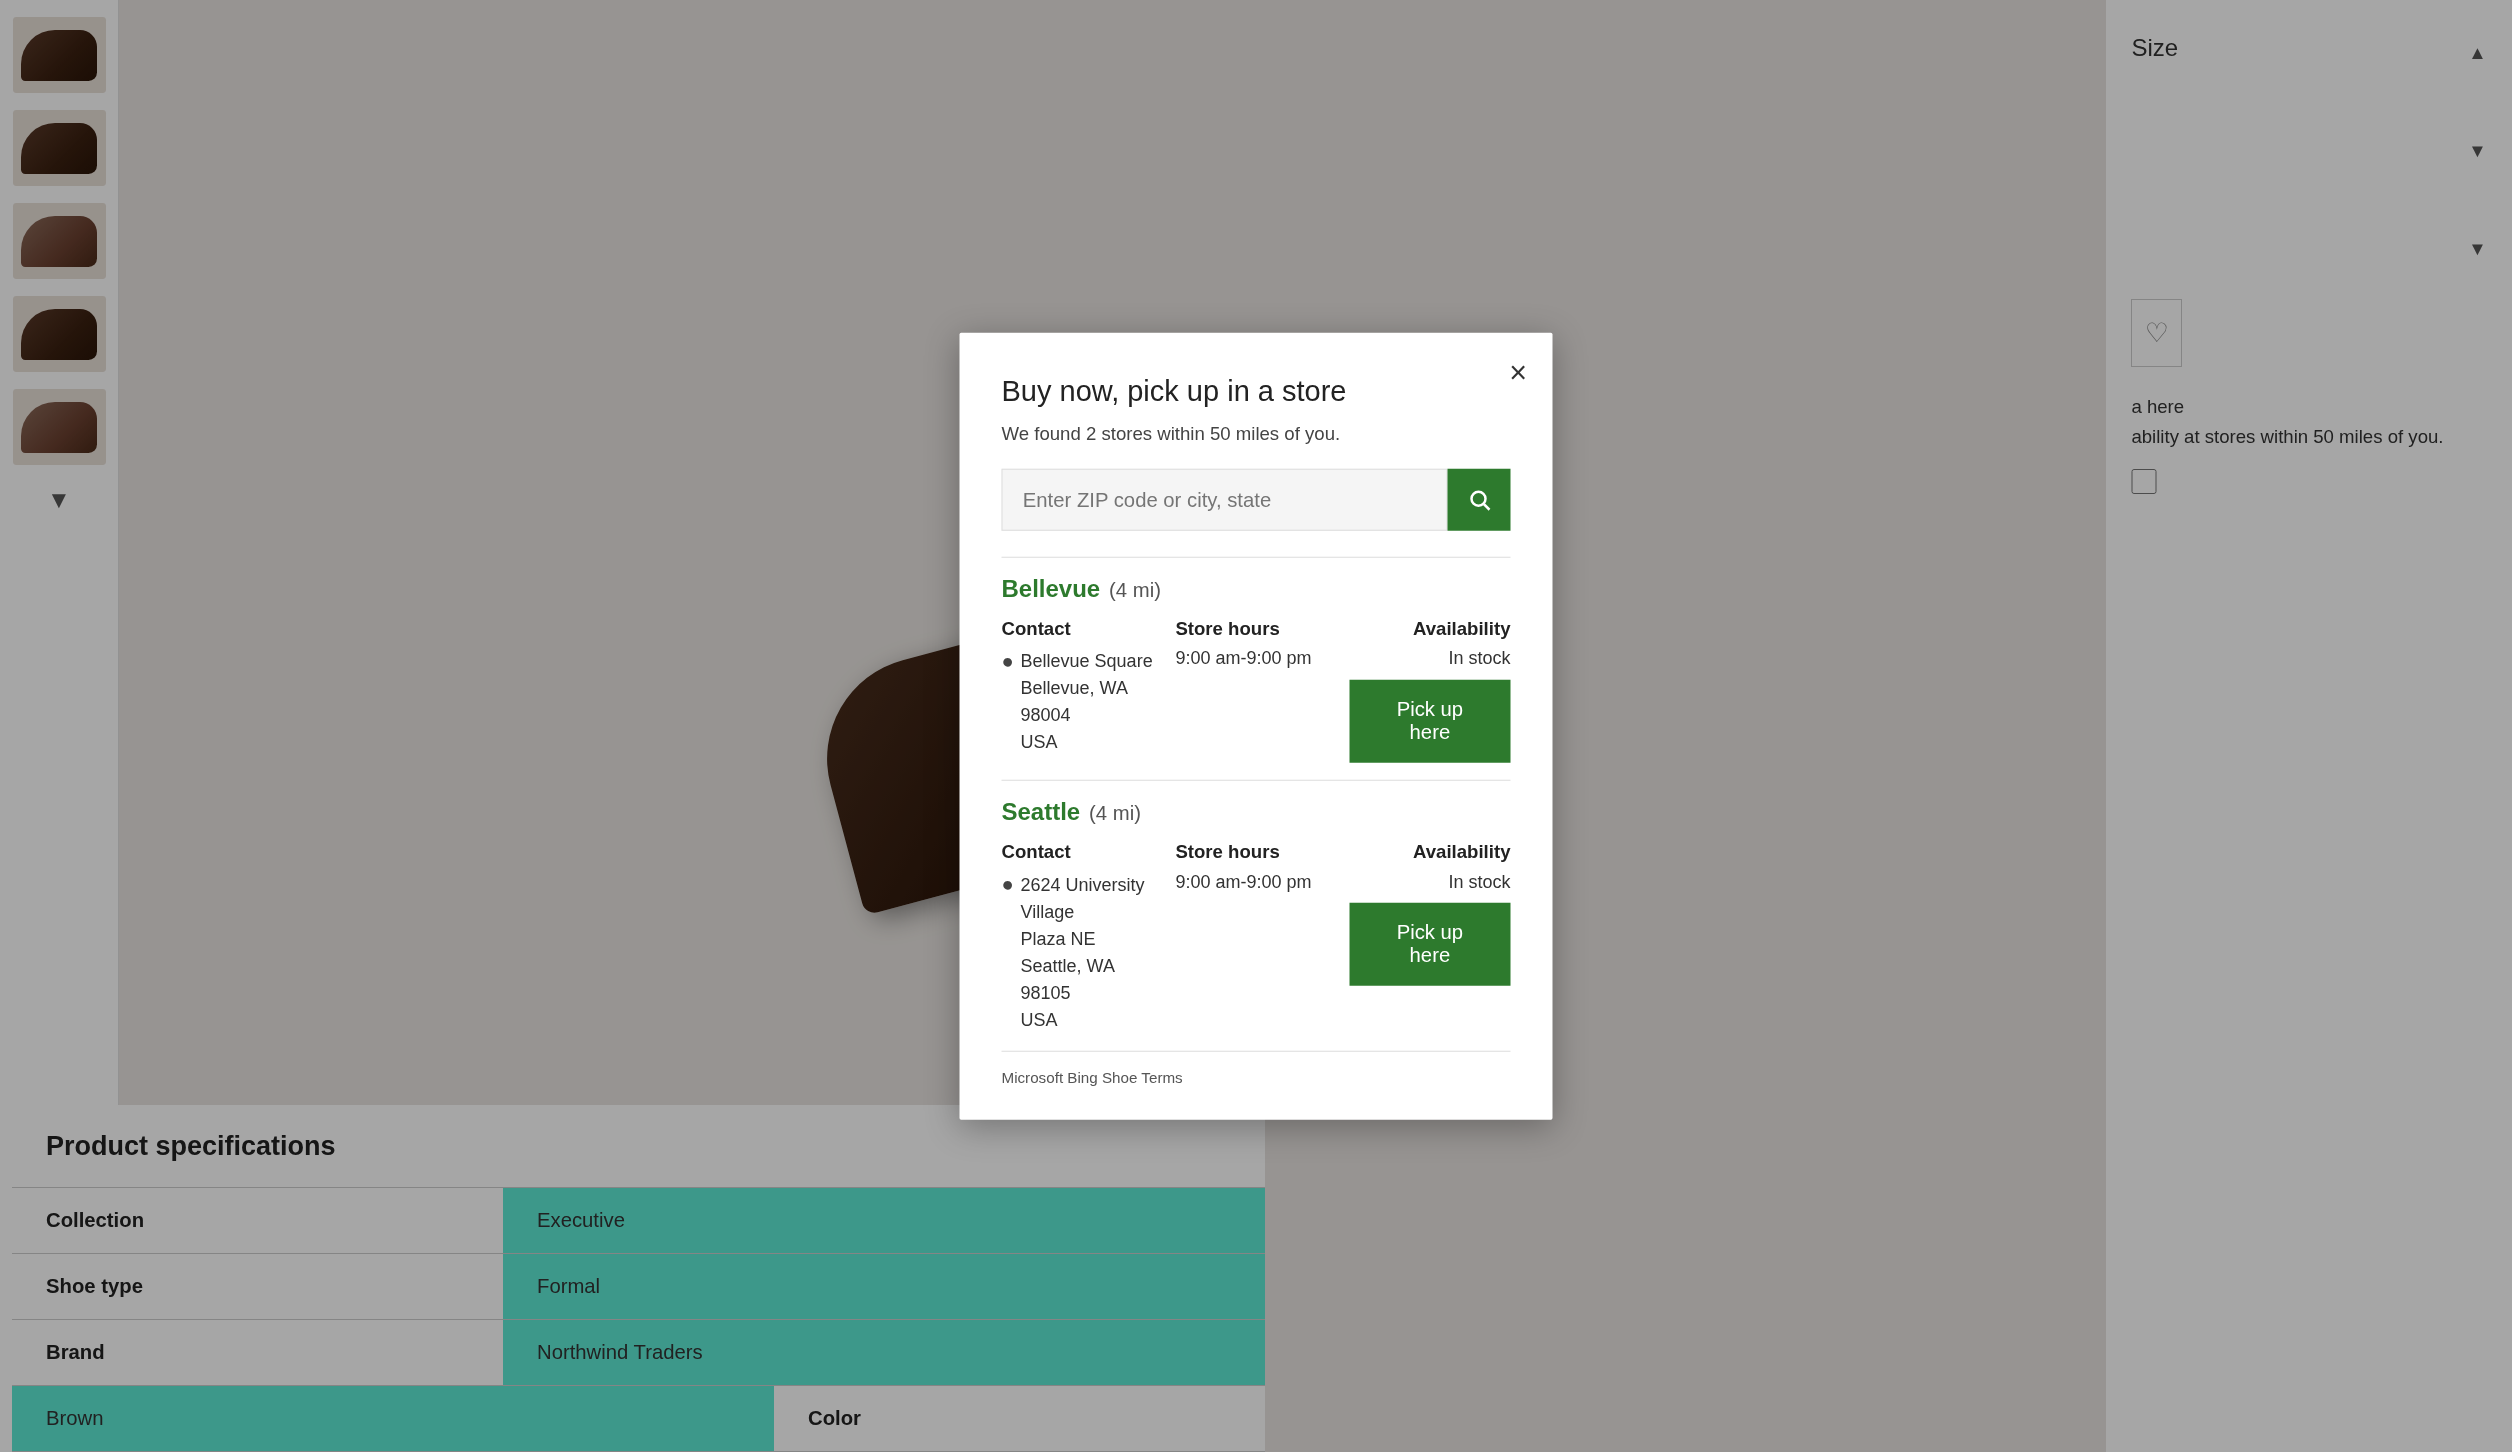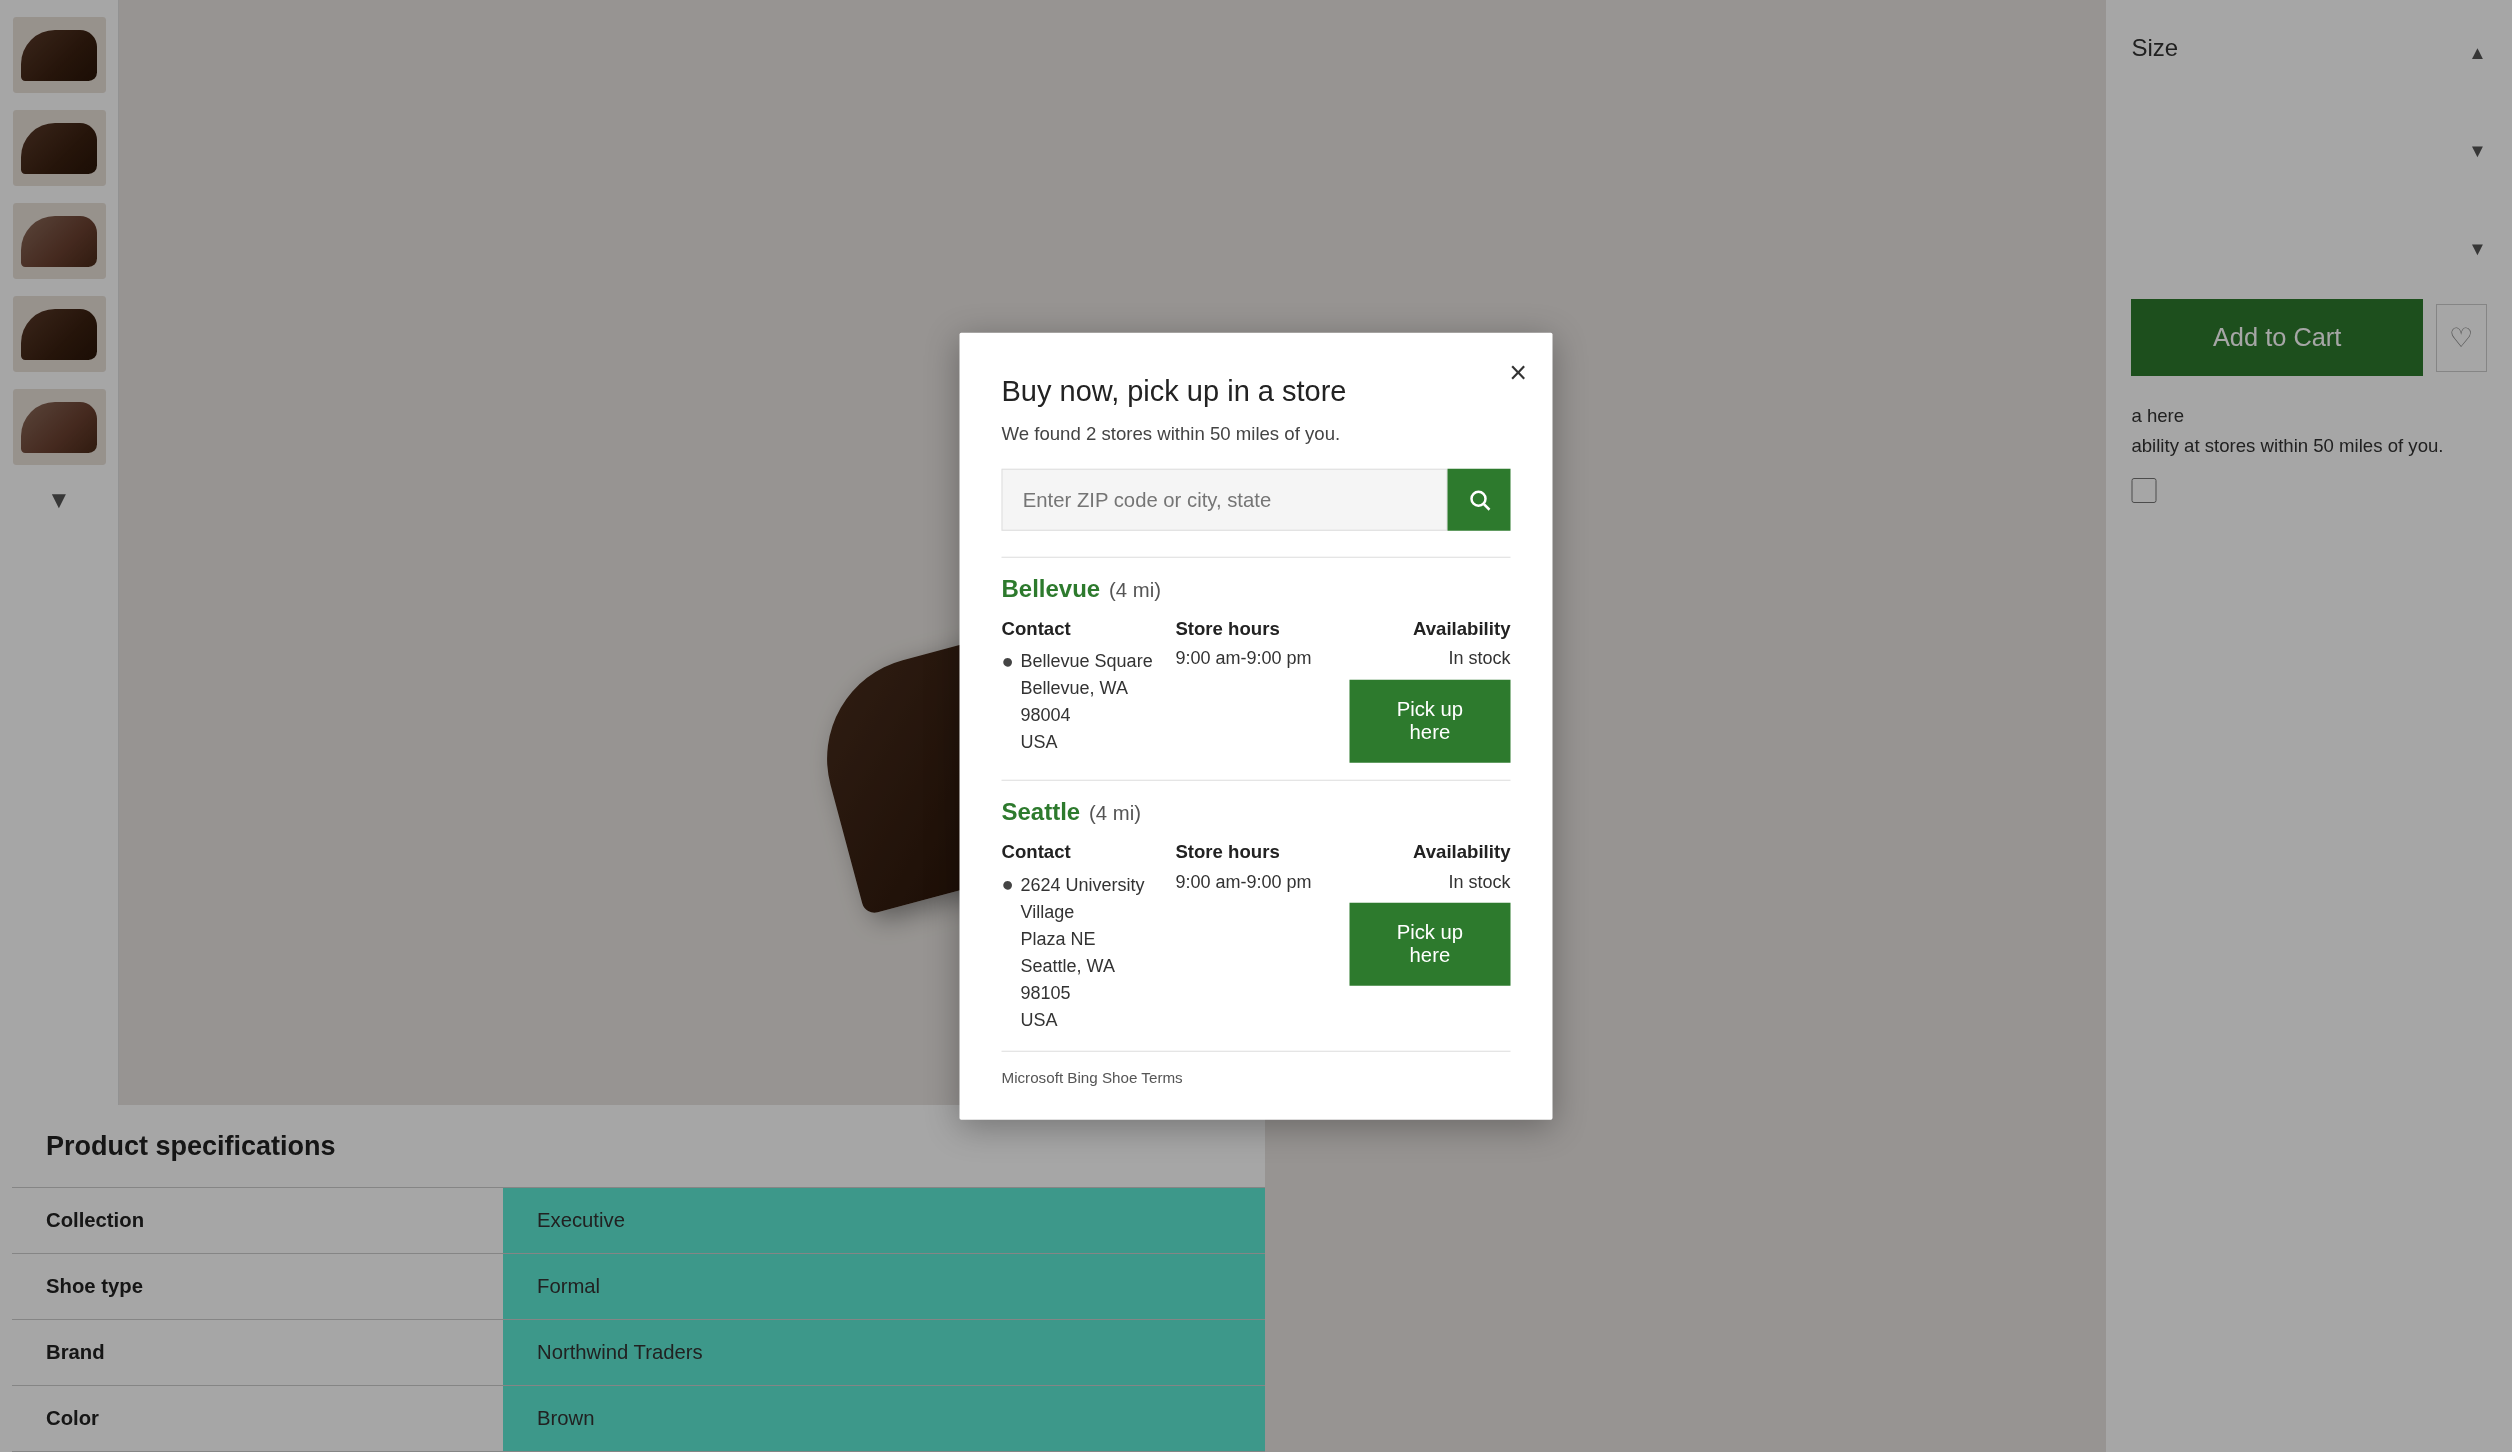--- a/index.html
+++ b/index.html
@@ -379,21 +379,20 @@
 
   <div class="right-panel">
     <div class="size-label">Size</div>
     <div style="position:absolute; right:25.4px; top:42px; display:flex; flex-direction:column; gap:76px;">
       <span style="color:#555; font-size:18.6px;">▲</span>
       <span style="color:#555; font-size:18.6px;">▼</span>
       <span style="color:#555; font-size:18.6px;">▼</span>
     </div>
 
     <div class="add-to-cart-row" style="margin-top: 237px;">
-      <button class="add-to-cart-btn">Add to Cart</button>
       <button class="wishlist-btn">
         <span style="font-size:27px;">♡</span>
       </button>
     </div>
 
     <div class="store-pickup-info">
       <span>a here</span><br>
       <span>ability at stores within 50 miles of you.</span>
     </div>
 
@@ -412,22 +411,22 @@
     </div>
     <div class="specs-row">
       <div class="specs-cell label">Shoe type</div>
       <div class="specs-cell value">Formal</div>
     </div>
     <div class="specs-row">
       <div class="specs-cell label">Brand</div>
       <div class="specs-cell value">Northwind Traders</div>
     </div>
     <div class="specs-row">
+      <div class="specs-cell value">Brown</div>
       <div class="specs-cell label">Color</div>
-      <div class="specs-cell value">Brown</div>
     </div>
   </div>
 </div>
 
 <div class="overlay"></div>
 
 <div class="modal">
   <button class="modal-close">×</button>
 
   <h2 class="modal-title">Buy now, pick up in a store</h2>

